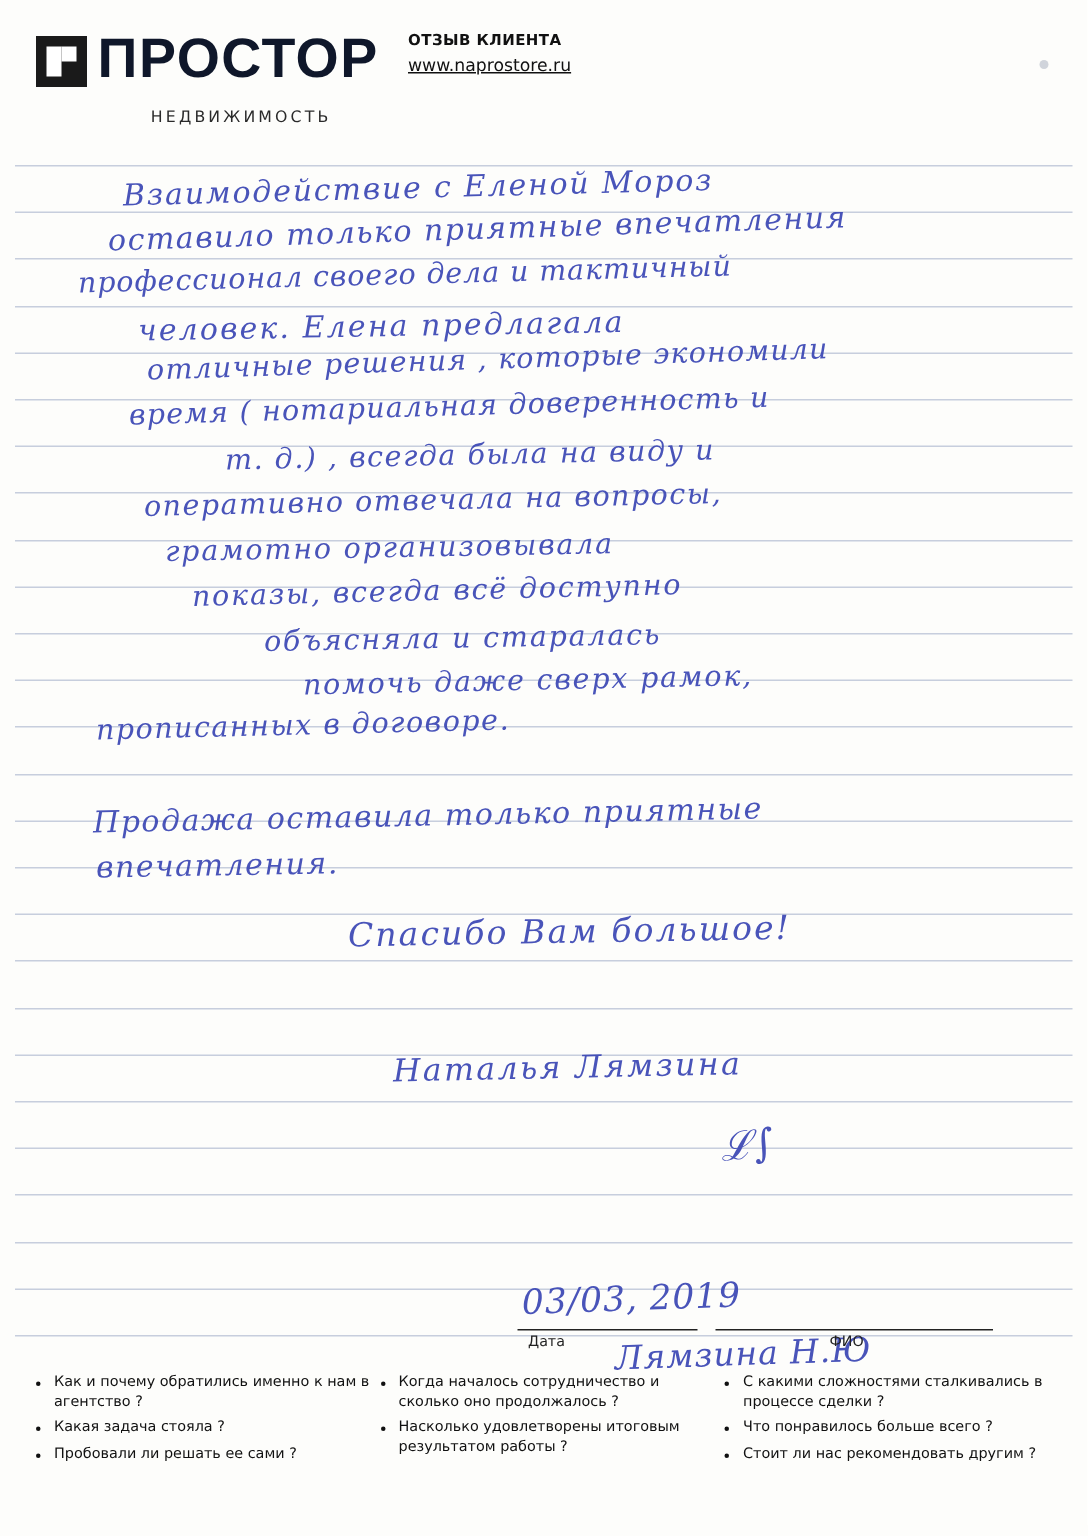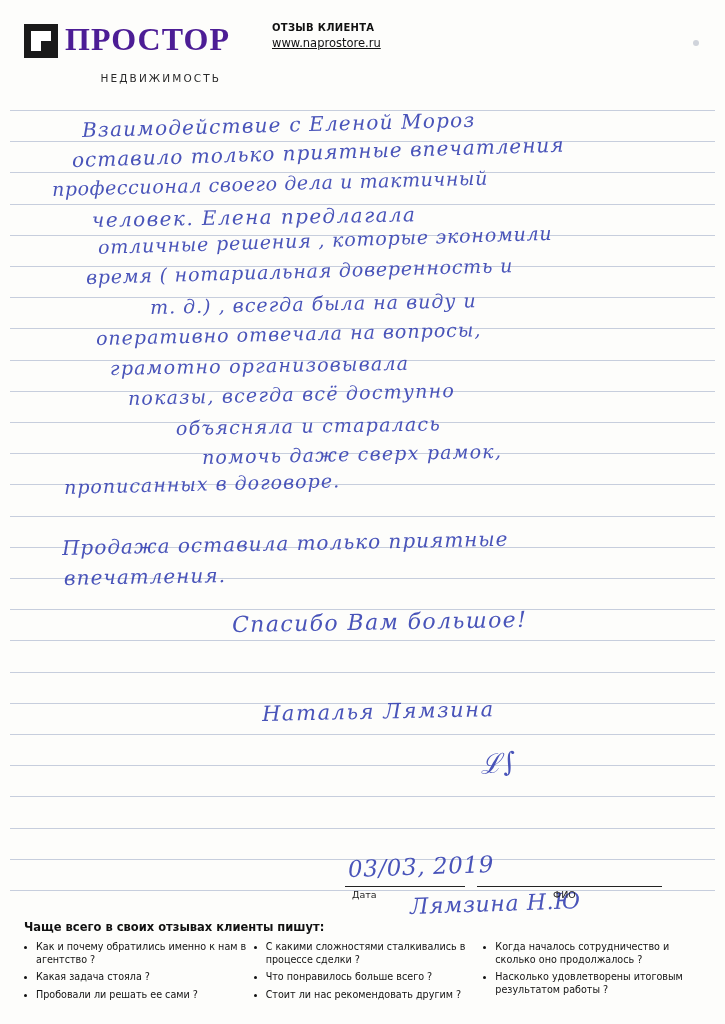--- a/index.html
+++ b/index.html
@@ -60,26 +60,26 @@
   .logo-mark::before {
     content: "";
     position: absolute;
     left: 17px;
     top: 7px;
     width: 10px;
     height: 10px;
     background: #ffffff;
   }
   .logo-word {
-    font-family: Liberation Serif, serif;
+    font-family: Liberation Sans, sans-serif;
     font-weight: bold;
-    font-size: 32px;
+    font-size: 37px;
     letter-spacing: 1px;
     line-height: 30px;
-    color: #4c1d95;
+    color: #0f172a;
   }
   .logo-sub {
     font-family: "DejaVu Sans", sans-serif;
     font-size: 10.5px;
     letter-spacing: 2.1px;
     color: #2a2a2a;
     text-align: right;
     margin-top: 14px;
     width: 197px;
   }
@@ -293,38 +293,37 @@
         <div class="hw" style="left: 410px; top: 798px; font-size: 22px; transform: rotate(-2deg);">Лямзина Н.Ю</div>
       </div>
 
     <div class="date-line" style="left:345px; top:790px; width:120px;"></div>
     <div class="date-line" style="left:477px; top:790px; width:185px;"></div>
     <div class="field-caption" style="left:352px; top:793px;">Дата</div>
     <div class="field-caption" style="left:553px; top:793px;">ФИО</div>
   </div>
 
   <div class="footer">
-    <div class="footer-title">Чаще всего в своих отзывах клиенты пишут:</div>
     <div class="footer-cols" id="footer-cols">
         <div class="footer-col">
           <ul>
             <li>Как и почему обратились именно к нам в агентство ?</li>
             <li>Какая задача стояла ?</li>
             <li>Пробовали ли решать ее сами ?</li>
           </ul>
         </div>
         <div class="footer-col">
           <ul>
+            <li>Когда началось сотрудничество и сколько оно продолжалось ?</li>
+            <li>Насколько удовлетворены итоговым результатом работы ?</li>
+          </ul>
+        </div>
+        <div class="footer-col">
+          <ul>
             <li>С какими сложностями сталкивались в процессе сделки ?</li>
             <li>Что понравилось больше всего ?</li>
             <li>Стоит ли нас рекомендовать другим ?</li>
           </ul>
         </div>
-        <div class="footer-col">
-          <ul>
-            <li>Когда началось сотрудничество и сколько оно продолжалось ?</li>
-            <li>Насколько удовлетворены итоговым результатом работы ?</li>
-          </ul>
-        </div>
       </div>
   </div>
 
 </div>
 
 </body></html>

